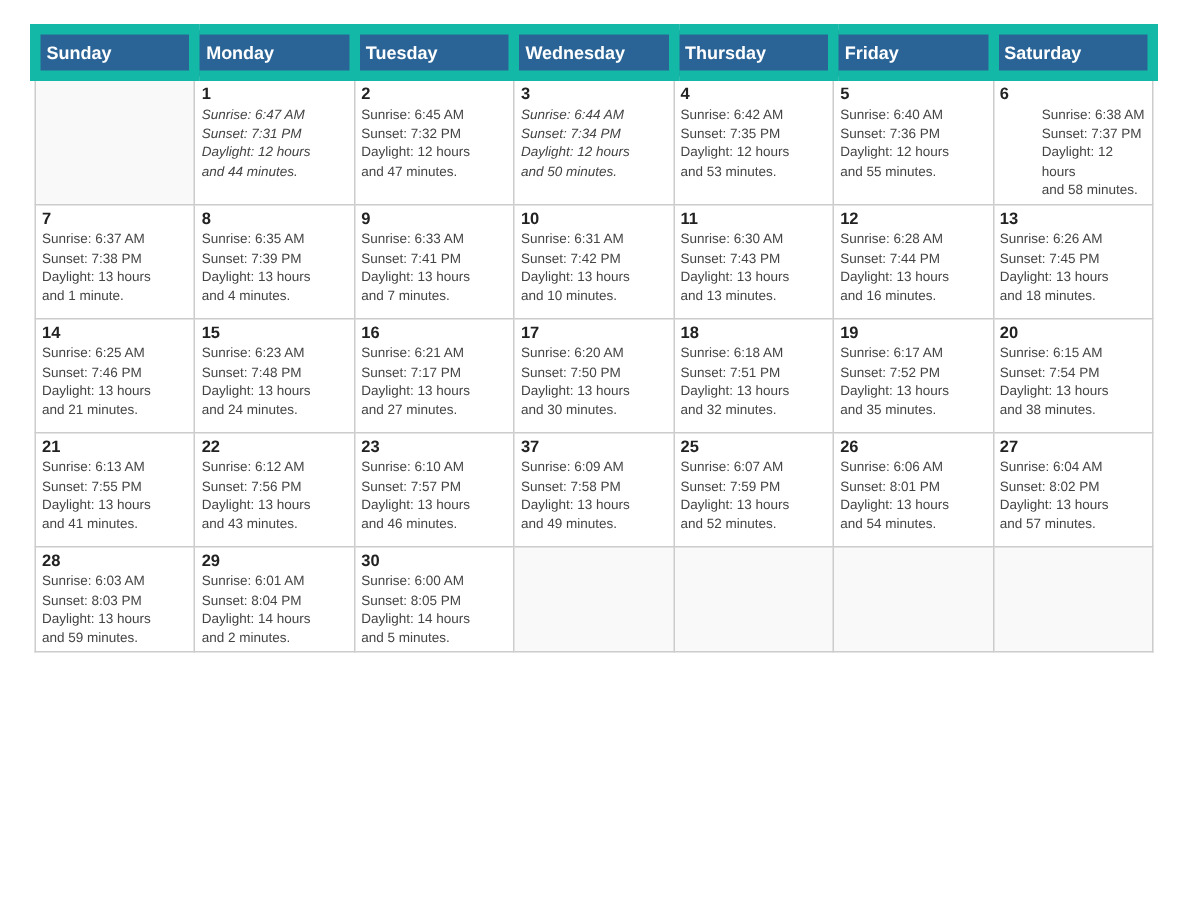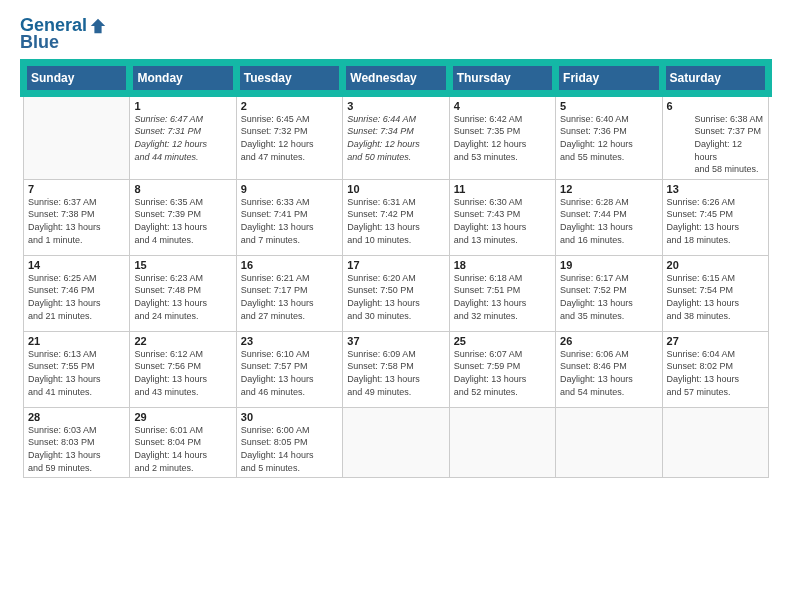--- a/index.html
+++ b/index.html
@@ -91,39 +91,20 @@
       background: #f9f9f9;
     }
     tbody tr:last-child td {
       height: 66px;
     }
   </style>
 </head>
 <body>
 
 <div class="page">
-  <div class="header">
-    <div class="logo">
-      <div>
-        <div style="display:flex;align-items:center;">
-          <span class="logo-text">
-            <span>General</span>
-          </span>
-          <svg class="logo-icon" viewBox="0 0 20 20">
-            <polygon points="10,2 18,10 14,10 14,18 6,18 6,10 2,10" fill="#2a6496"></polygon>
-          </svg>
-        </div>
-        <div style="font-size:18px;font-weight:bold;color:#2a6496;margin-top:-4px;">Blue</div>
-      </div>
-    </div>
-    <div class="title-block">
-      <div class="calendar-title"></div>
-      <div class="calendar-subtitle"></div>
-    </div>
-  </div>
 
   <table>
     <thead>
       <tr>
       <th>Sunday</th>
           <th>Monday</th>
           <th>Tuesday</th>
           <th>Wednesday</th>
           <th>Thursday</th>
           <th>Friday</th>
@@ -310,21 +291,21 @@
           <td>
             <span class="day-num">25</span>
             <div class="day-info" style="white-space: pre-line;">Sunrise: 6:07 AM
 Sunset: 7:59 PM
 Daylight: 13 hours
 and 52 minutes.</div>
           </td>
           <td>
             <span class="day-num">26</span>
             <div class="day-info" style="white-space: pre-line;">Sunrise: 6:06 AM
-Sunset: 8:46 PM
+Sunset: 8:01 PM
 Daylight: 13 hours
 and 54 minutes.</div>
           </td>
           <td>
             <span class="day-num">27</span>
             <div class="day-info" style="white-space: pre-line;">Sunrise: 6:04 AM
 Sunset: 8:02 PM
 Daylight: 13 hours
 and 57 minutes.</div>
           </td>

